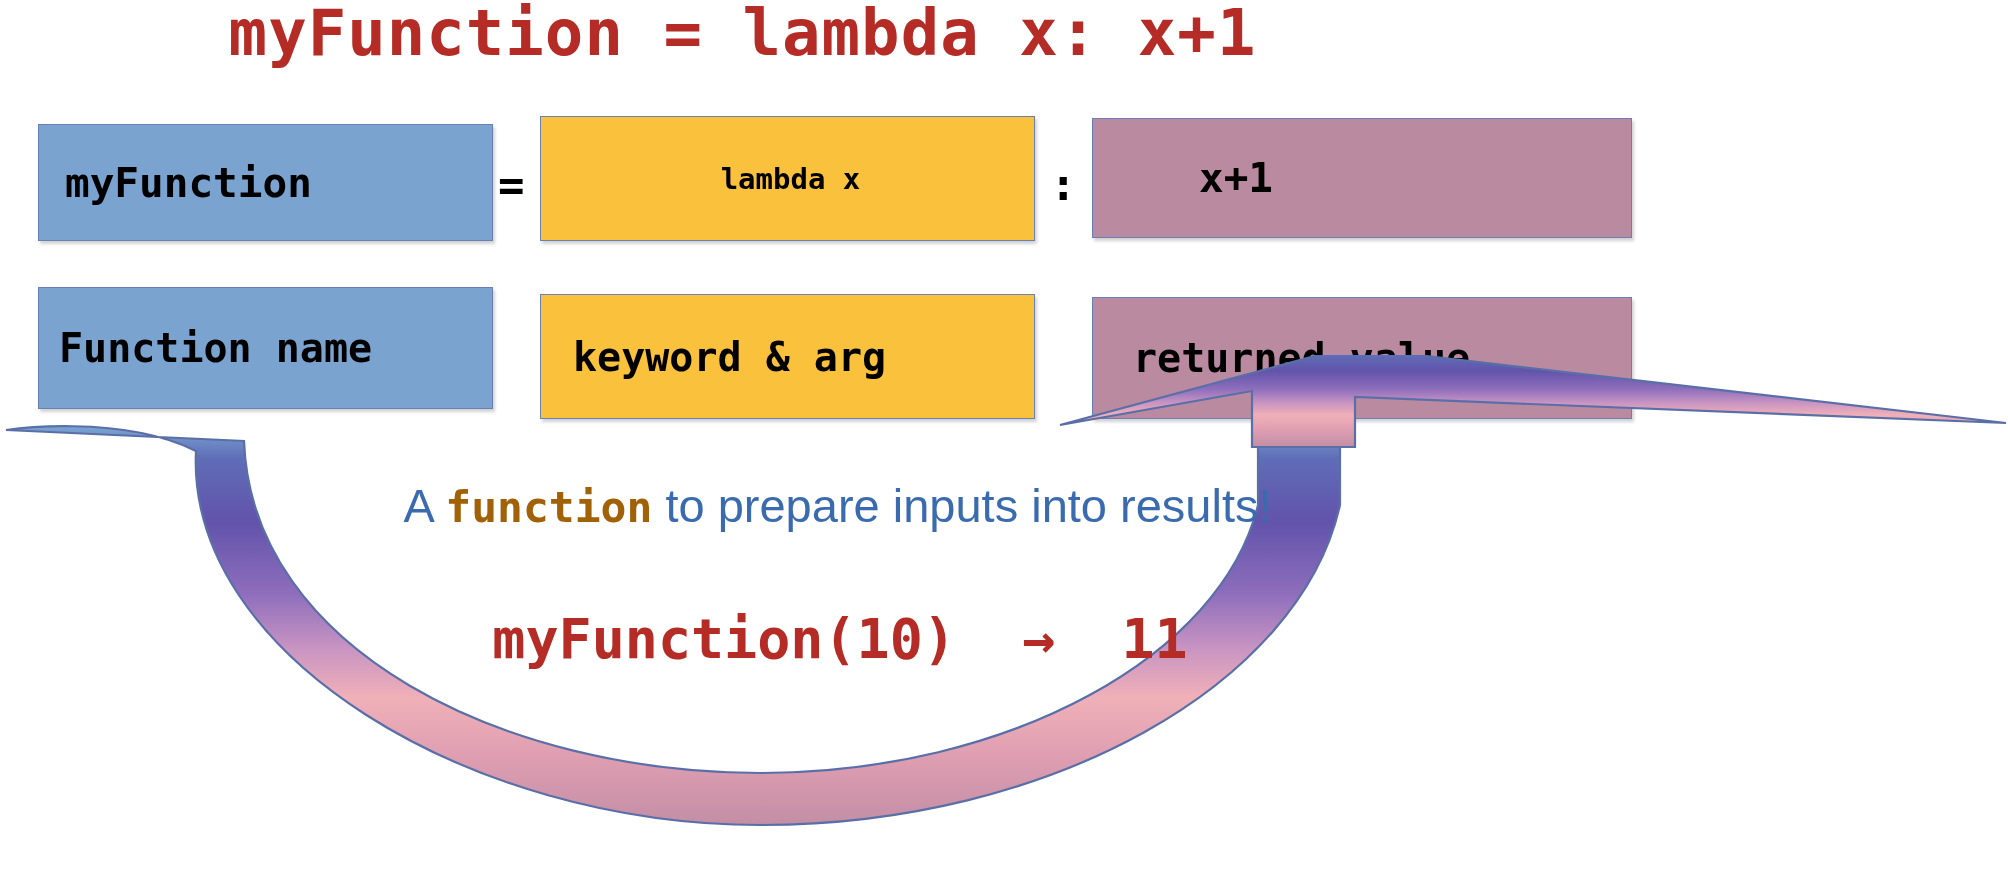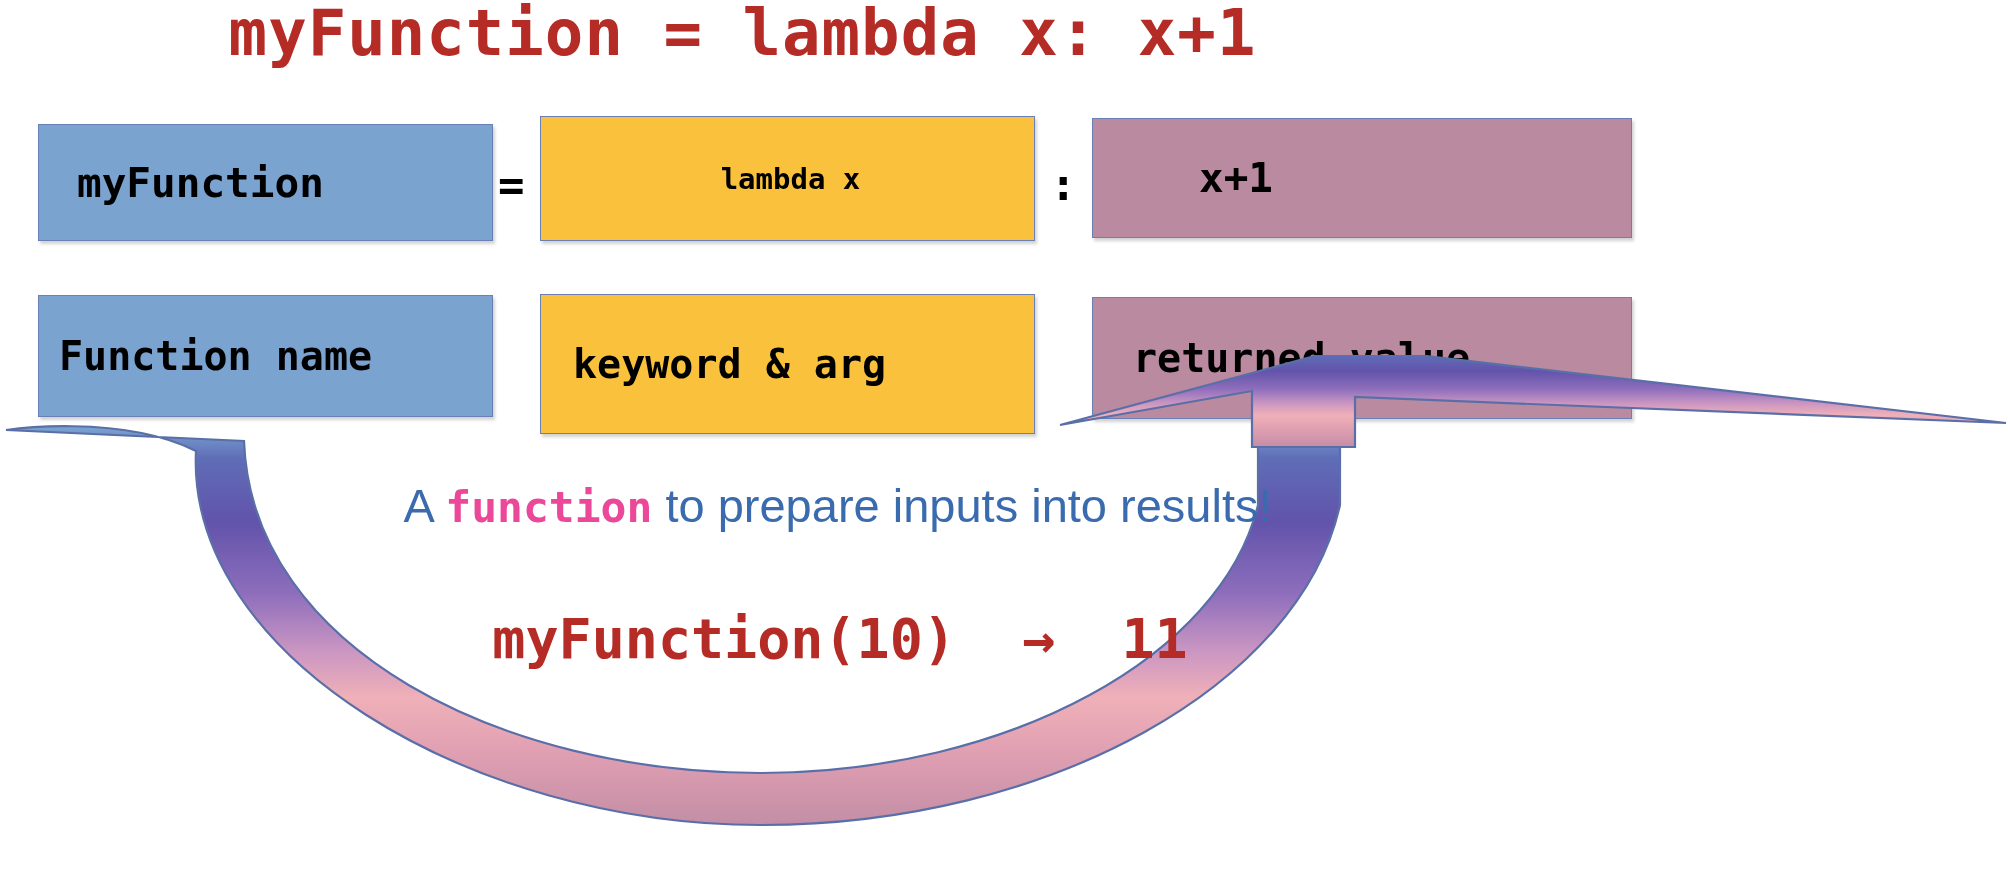--- a/index.html
+++ b/index.html
@@ -52,21 +52,21 @@
   }
 
   .blue  { background: #7BA3D0; }
   .amber { background: #FAC13C; }
   .mauve { background: #BA8AA0; }
 
   
   #box-myfunction {
     left: 38px;  top: 124px;  width: 455px;  height: 117px;
   }
-  #box-myfunction .box-text { font-size: 41px; padding-left: 18px; margin-left: 20px; }
+  #box-myfunction .box-text { font-size: 41px; padding-left: 26px; }
 
   #box-lambda {
     left: 540px; top: 116px;  width: 495px;  height: 125px;
   }
   #box-lambda .box-text { font-size: 29px; text-align: center; padding-left: 6px; }
 
   #box-xplus1 {
     left: 1092px; top: 118px; width: 540px; height: 120px; padding-left: 16px;
   }
   #box-xplus1 .box-text { font-size: 41px; padding-left: 90px; }
@@ -78,26 +78,26 @@
     font-weight: bold;
     font-size: 44px;
     color: #000000;
     line-height: 1;
   }
   #sep-equals { left: 498px;  top: 163px; }
   #sep-colon  { left: 1050px; top: 163px; }
 
   
   #box-function-name {
-    left: 38px;  top: 295px;  width: 455px;  height: 122px;
+    left: 38px;  top: 287px;  width: 455px;  height: 122px;
   }
   #box-function-name .box-text { font-size: 40px; padding-left: 20px; }
 
   #box-keyword-arg {
-    left: 540px; top: 294px;  width: 495px;  height: 140px;
+    left: 540px; top: 294px;  width: 495px;  height: 125px;
   }
   #box-keyword-arg .box-text { font-size: 40px; padding-left: 32px; }
 
   #box-returned-value {
     left: 1092px; top: 297px; width: 540px;  height: 122px;
   }
   #box-returned-value .box-text { font-size: 40px; padding-left: 40px; }
 
   
   #caption {
@@ -107,21 +107,21 @@
     width: 1675px;
     text-align: center;
     font-size: 47px;
     color: #3B6BAF;
     white-space: pre;
     line-height: 1;
   }
   #caption .mono-word {
     font-family: "DejaVu Sans Mono", "Liberation Mono", monospace;
     font-weight: bold;
-    color: #ec4899;
+    color: #a16207;
     font-size: 43px;
   }
 
   #call-line {
     position: absolute;
     left: 0;
     top: 612px;
     width: 1680px;
     text-align: center;
     font-family: "DejaVu Sans Mono", "Liberation Mono", monospace;

